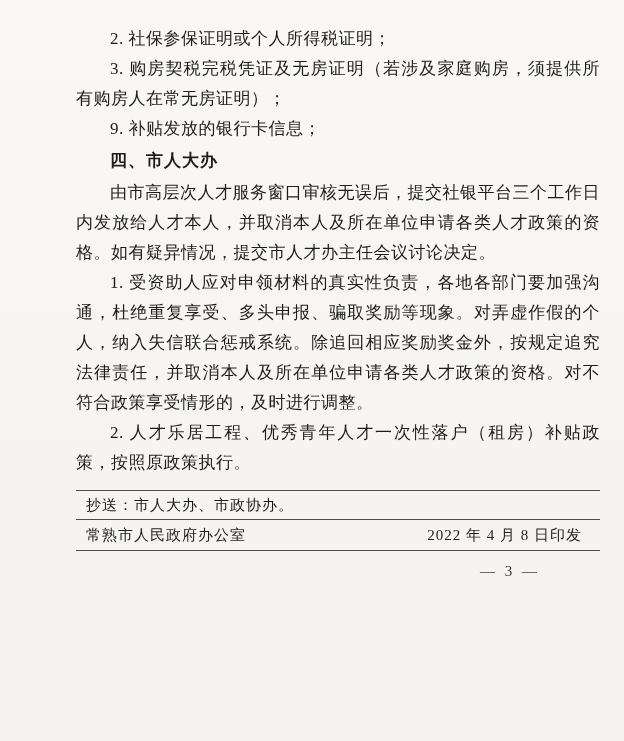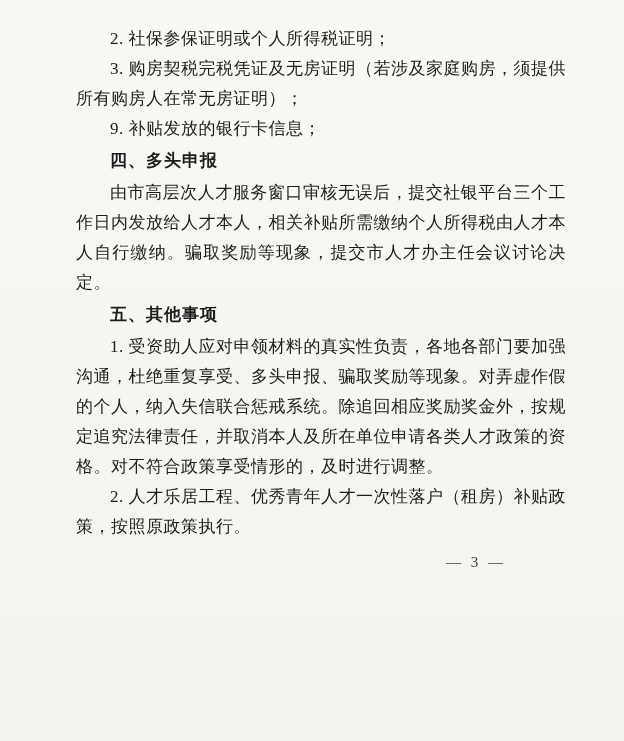--- a/index.html
+++ b/index.html
@@ -12,21 +12,21 @@
     background: #f7f6f2;
     font-family: "Liberation Serif", "DejaVu Serif", serif;
     color: #1d1d1d;
     overflow: hidden;
     position: relative;
   }
   .page {
     box-sizing: border-box;
     width: 624px;
     height: 741px;
-    padding: 24px 58px 0 76px;
+    padding: 24px 24px 0 76px;
     background: linear-gradient(180deg, #f9f8f5 0%, #f6f5f1 55%, #f4f3ef 100%);
   }
   .para {
     font-size: 17px;
     line-height: 30px;
     text-indent: 2em;
     text-align: justify;
     letter-spacing: 0.5px;
   }
   .heading {
@@ -67,22 +67,30 @@
   }
 </style>
 </head>
 <body>
 
 <div class="page">
 
   <div class="para">2. 社保参保证明或个人所得税证明；</div>
   <div class="para">3. 购房契税完税凭证及无房证明（若涉及家庭购房，须提供所有购房人在常无房证明）；</div>
   <div class="para">9. 补贴发放的银行卡信息；</div>
-  <div class="heading">四、多头申报</div>
-  <div class="para">由市高层次人才服务窗口审核无误后，提交社银平台三个工作日内发放给人才本人，相关补贴所需缴纳个人所得税由人才本人自行缴纳。骗取奖励等现象，提交市人才办主任会议讨论决定。</div>
-  <div class="heading">五、其他事项</div>
+  <div class="heading">四、市人大办</div>
+  <div class="para">由市高层次人才服务窗口审核无误后，提交社银平台三个工作日内发放给人才本人，并取消本人及所在单位申请各类人才政策的资格。如有疑异情况，提交市人才办主任会议讨论决定。</div>
   <div class="para">1. 受资助人应对申领材料的真实性负责，各地各部门要加强沟通，杜绝重复享受、多头申报、骗取奖励等现象。对弄虚作假的个人，纳入失信联合惩戒系统。除追回相应奖励奖金外，按规定追究法律责任，并取消本人及所在单位申请各类人才政策的资格。对不符合政策享受情形的，及时进行调整。</div>
   <div class="para">2. 人才乐居工程、优秀青年人才一次性落户（租房）补贴政策，按照原政策执行。</div>
 
+  <div class="footer">
+    <div class="copy-row">
+      <span>抄送：市人大办、市政协办。</span>
+    </div>
+    <div class="issue-row">
+      <span>常熟市人民政府办公室</span>
+      <span>2022 年 4 月 8 日印发</span>
+    </div>
+  </div>
 
   <div class="page-num">— 3 —</div>
 
 </div>
 
 </body></html>

